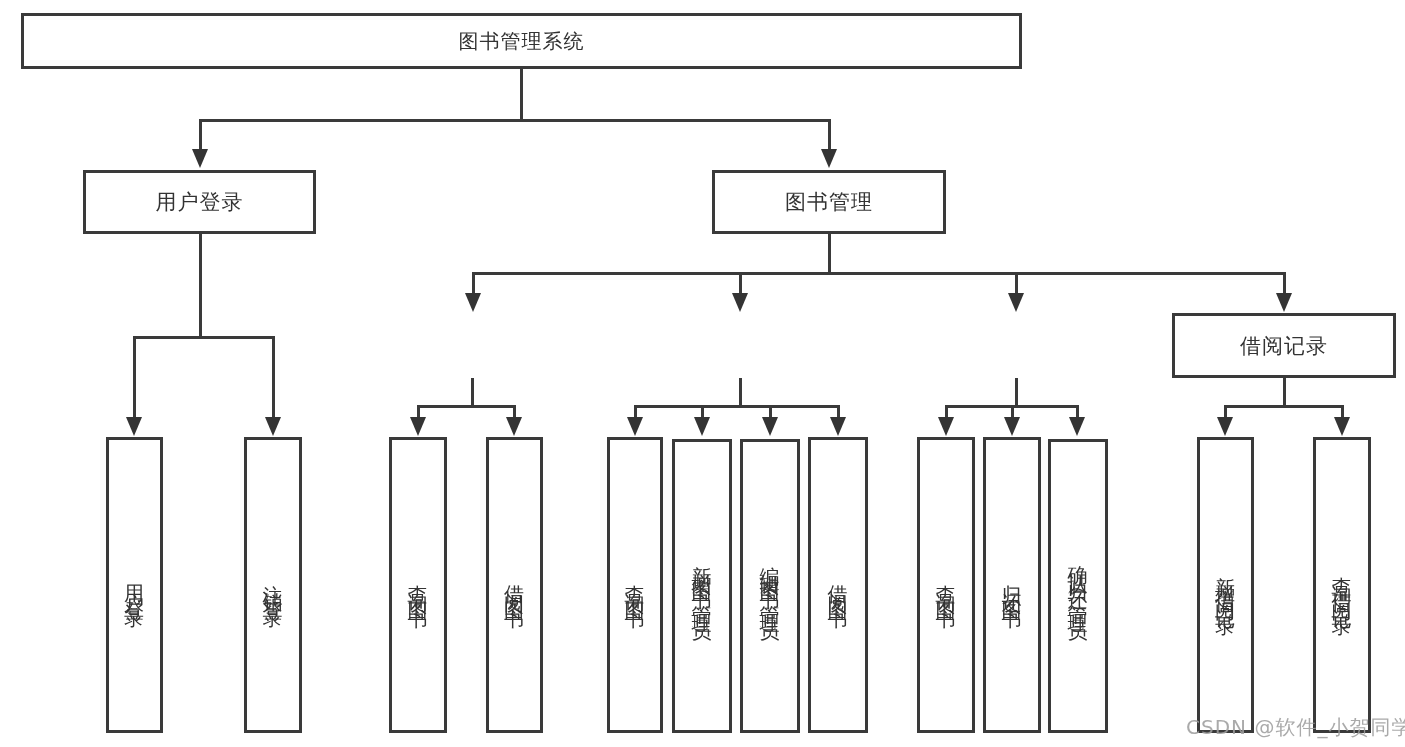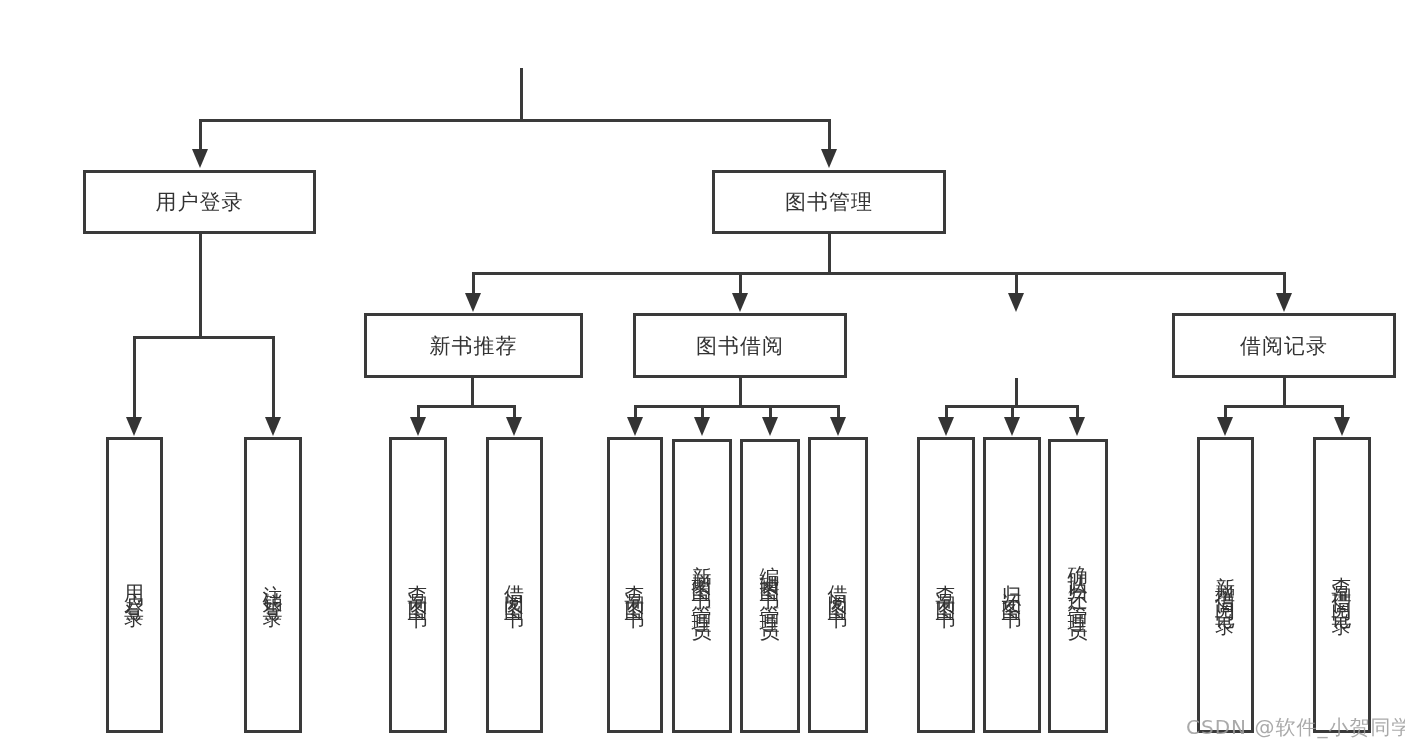--- a/index.html
+++ b/index.html
@@ -27,20 +27,23 @@
   #wm{
     position:absolute;left:1186px;top:714px;z-index:5;
     font-size:20px;letter-spacing:1px;color:rgba(158,158,158,0.88);white-space:nowrap;
   }
 </style>
 </head>
 <body>
 
 <div id="canvas">
 
+  <div class="box root" style="left:21px;top:13px;width:1001px;height:56px;">
+    <span class="hlabel">图书管理系统</span>
+  </div>
 
   <div class="vline" style="left:520px;top:68px;height:51px;"></div>
   <div class="hline" style="left:200px;top:119px;width:630px;"></div>
   <div class="vline" style="left:199px;top:119px;height:32px;"></div>
   <div class="arrow" style="left:192px;top:149px;"></div>
   <div class="vline" style="left:828px;top:119px;height:32px;"></div>
   <div class="arrow" style="left:821px;top:149px;"></div>
 
   <div class="box" style="left:83px;top:170px;width:233px;height:64px;">
     <span class="hlabel">用户登录</span>
@@ -60,26 +63,20 @@
   <div class="hline" style="left:472px;top:272px;width:813px;"></div>
   <div class="vline" style="left:472px;top:272px;height:24px;"></div>
   <div class="arrow" style="left:465px;top:293px;"></div>
   <div class="vline" style="left:739px;top:272px;height:24px;"></div>
   <div class="arrow" style="left:732px;top:293px;"></div>
   <div class="vline" style="left:1015px;top:272px;height:24px;"></div>
   <div class="arrow" style="left:1008px;top:293px;"></div>
   <div class="vline" style="left:1283px;top:272px;height:24px;"></div>
   <div class="arrow" style="left:1276px;top:293px;"></div>
 
-  <div class="box" style="left:364px;top:313px;width:219px;height:65px;">
-    <span class="hlabel">新书推荐</span>
-  </div>
-  <div class="box" style="left:633px;top:313px;width:214px;height:65px;">
-    <span class="hlabel">图书借阅</span>
-  </div>
   <div class="box" style="left:1172px;top:313px;width:224px;height:65px;">
     <span class="hlabel">借阅记录</span>
   </div>
 
   <div class="vline" style="left:471px;top:378px;height:29px;"></div>
   <div class="hline" style="left:417px;top:405px;width:99px;"></div>
   <div class="vline" style="left:417px;top:405px;height:15px;"></div>
   <div class="arrow" style="left:410px;top:417px;"></div>
   <div class="vline" style="left:513px;top:405px;height:15px;"></div>
   <div class="arrow" style="left:506px;top:417px;"></div>

